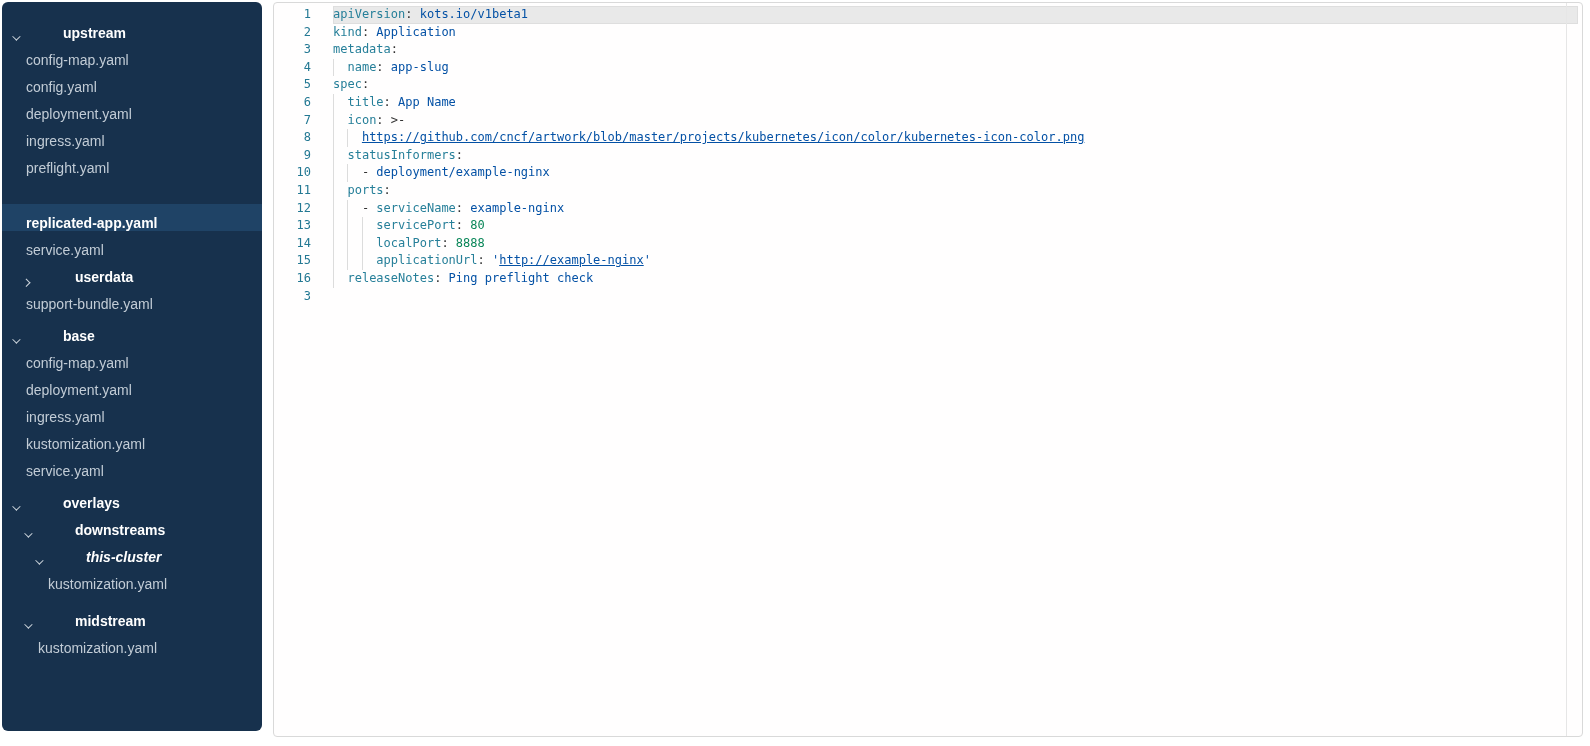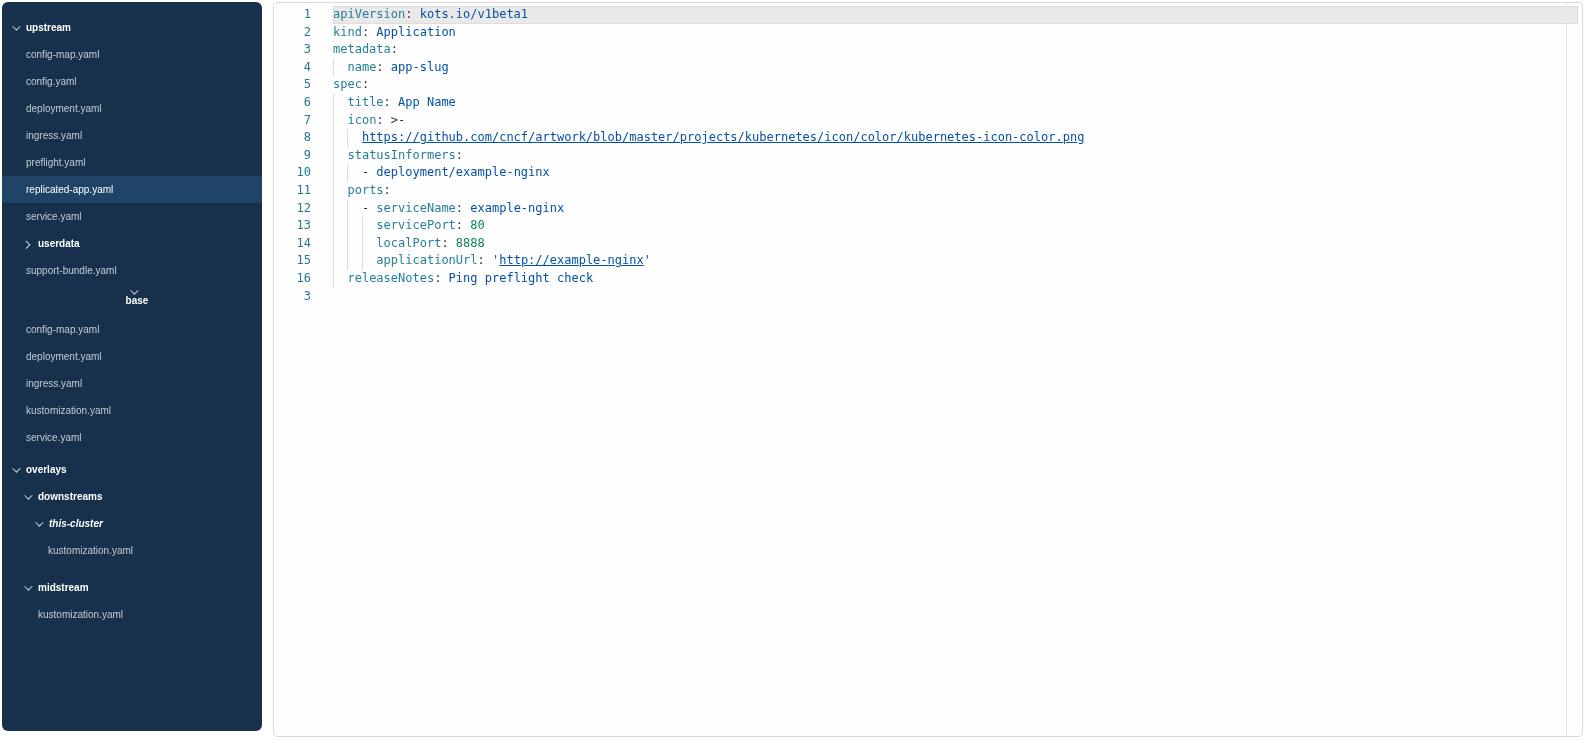--- a/index.html
+++ b/index.html
@@ -19,26 +19,27 @@
   html,body{width:1590px;height:746px;background:#ffffff;overflow:hidden;
     font-family:"Liberation Sans", sans-serif;}
 
   
   .sidebar{
     position:absolute;left:2px;top:2px;width:260px;height:729px;
     background:var(--sidebar-bg);border-radius:6px;padding-top:12px;
     overflow:hidden;
   }
   .tree-row{
-    height:27px;display:flex;align-items:center;
-    font-size:10px;color:var(--sidebar-text);cursor:pointer;
+    height:27px;display:flex;align-items:flex-end;
+    font-size:14px;color:var(--sidebar-text);cursor:pointer;
     white-space:nowrap;
+    gap:37px;
   }
   .tree-row.folder{color:#ffffff;font-weight:bold;}
-  .tree-row.selected{background:var(--sidebar-sel);color:#ffffff;font-weight:normal;}
+  .tree-row.selected{background:var(--sidebar-sel);color:#ffffff;font-weight:bold;margin-top:28px;}
   .tree-row.gap-sm{margin-top:5px;}
   .tree-row.gap-lg{margin-top:10px;}
   .chev-box{width:14px;display:inline-flex;align-items:center;justify-content:flex-start;flex:none;}
   .chev{display:inline-block;width:6px;height:6px;
     border-right:1.6px solid #CDD5DC;border-bottom:1.6px solid #CDD5DC;}
   .chev.down{transform:rotate(45deg) translateY(-2px);}
   .chev.right{transform:rotate(-45deg) translateX(-1px);}
 
   
   .editor-panel{
@@ -111,21 +112,21 @@
     </div>
     <div class="tree-row folder" style="padding-left: 22px;">
       <span class="chev-box">
         <i class="chev right"></i>
       </span>
       <span>userdata</span>
     </div>
     <div class="tree-row file" style="padding-left: 24px;">
       <span>support-bundle.yaml</span>
     </div>
-    <div class="tree-row folder gap-sm" style="padding-left: 10px; flex-direction: column;">
+    <div class="tree-row folder gap-sm" style="padding-left: 10px;">
       <span class="chev-box">
         <i class="chev down"></i>
       </span>
       <span>base</span>
     </div>
     <div class="tree-row file" style="padding-left: 24px;">
       <span>config-map.yaml</span>
     </div>
     <div class="tree-row file" style="padding-left: 24px;">
       <span>deployment.yaml</span>

